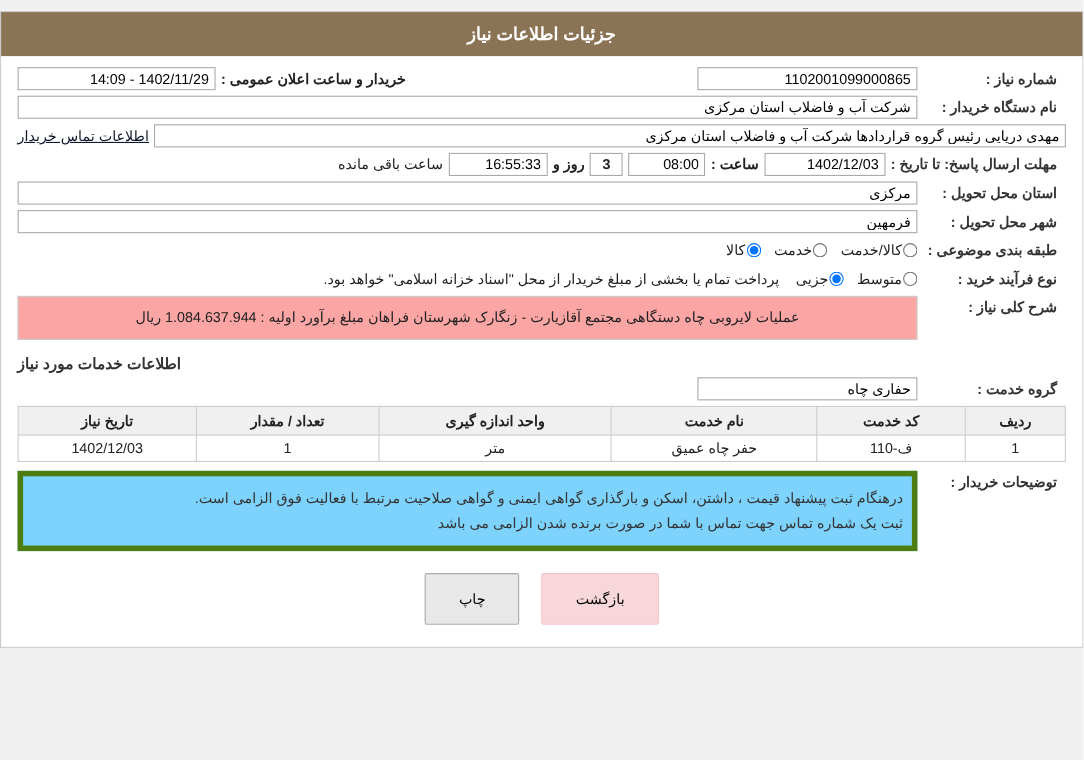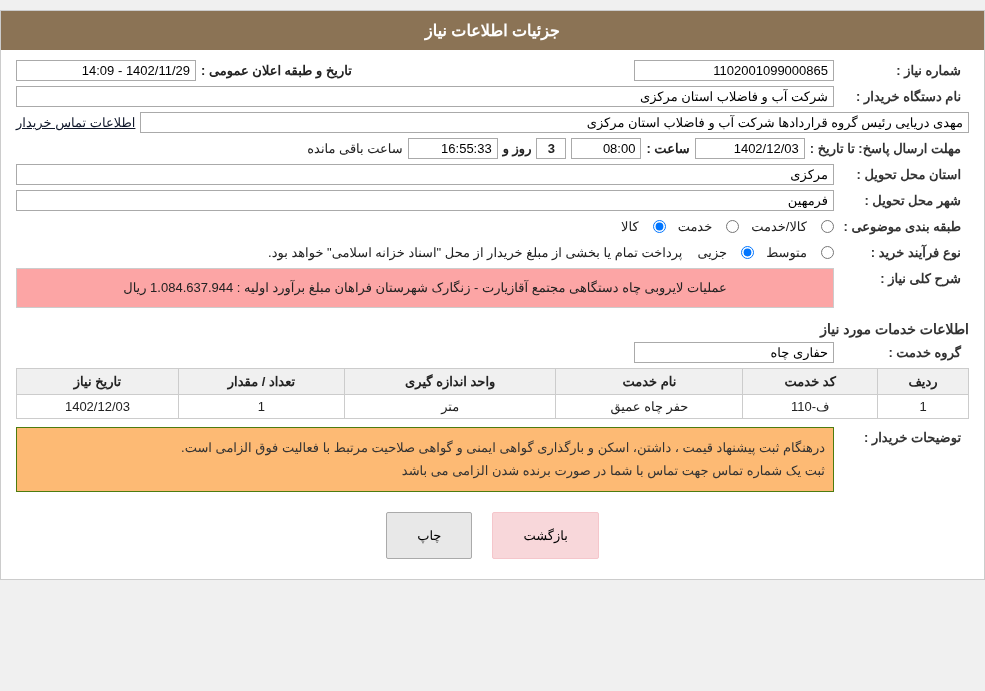--- a/index.html
+++ b/index.html
@@ -47,21 +47,21 @@
     .blue-link {
       color: #0f172a;
       text-decoration: underline;
       cursor: pointer;
     }
     .section-title {
       font-size: 14px;
       font-weight: bold;
       color: #333;
       margin: 0 0 5px 0;
-      text-align: right;
+      text-align: left;
     }
     .description-box {
       border: 1px solid #ccc;
       padding: 8px;
       background: #fca5a5;
       line-height: 1.7;
       text-align: center;
       margin-bottom: 8px;
     }
     .service-table {
@@ -79,23 +79,23 @@
     }
     .service-table td {
       border: 1px solid #ccc;
       padding: 4px 8px;
       text-align: center;
     }
     .service-table tr:nth-child(even) td {
       background: #f9f9f9;
     }
     .notice-box {
-      border: 1px solid #4d7c0f;
+      border: 5px solid #4d7c0f;
       padding: 8px;
-      background: #fdba74;
+      background: #7dd3fc;
       line-height: 1.8;
       text-align: right;
       margin-bottom: 5px;
       color: #333;
     }
     .buttons-row {
       display: flex;
       justify-content: center;
       gap: 20px;
       padding: 10px 0;
@@ -120,21 +120,21 @@
     }
     .radio-group {
       display: flex;
       gap: 12px;
       align-items: center;
       direction: rtl;
     }
     .radio-item {
       display: flex;
       align-items: center;
-      gap: 14px;
+      gap: 1px;
     }
     .inline-label {
       font-weight: bold;
       white-space: nowrap;
     }
     .info-label {
       font-weight: bold;
       white-space: nowrap;
       padding: 3px 8px 3px 0;
       min-width: 130px;
@@ -150,21 +150,21 @@
   <div class="page-header">
     <span>جزئیات اطلاعات نیاز</span>
   </div>
 
   <div class="content main-frame">
 
     <div class="form-row">
       <span class="info-label">شماره نیاز :</span>
       <input class="form-input" style="width: 200px;" type="text" value="1102001099000865">
       <span style="flex:1;"></span>
-      <span class="inline-label">تاریخ و طبقه اعلان عمومی :</span>
+      <span class="inline-label">خریدار و ساعت اعلان عمومی :</span>
       <input class="form-input" style="width: 180px;" type="text" value="1402/11/29 - 14:09">
     </div>
 
     <div class="form-row">
       <span class="info-label">نام دستگاه خریدار :</span>
       <input class="form-input form-input-wide" type="text" value="شرکت آب و فاضلاب استان مرکزی" style="">
     </div>
 
     <div class="form-row">
       <input class="form-input" style="flex: 1 1 0%;" type="text" value="مهدی دریایی رئیس گروه قراردادها شرکت آب و فاضلاب استان مرکزی">

